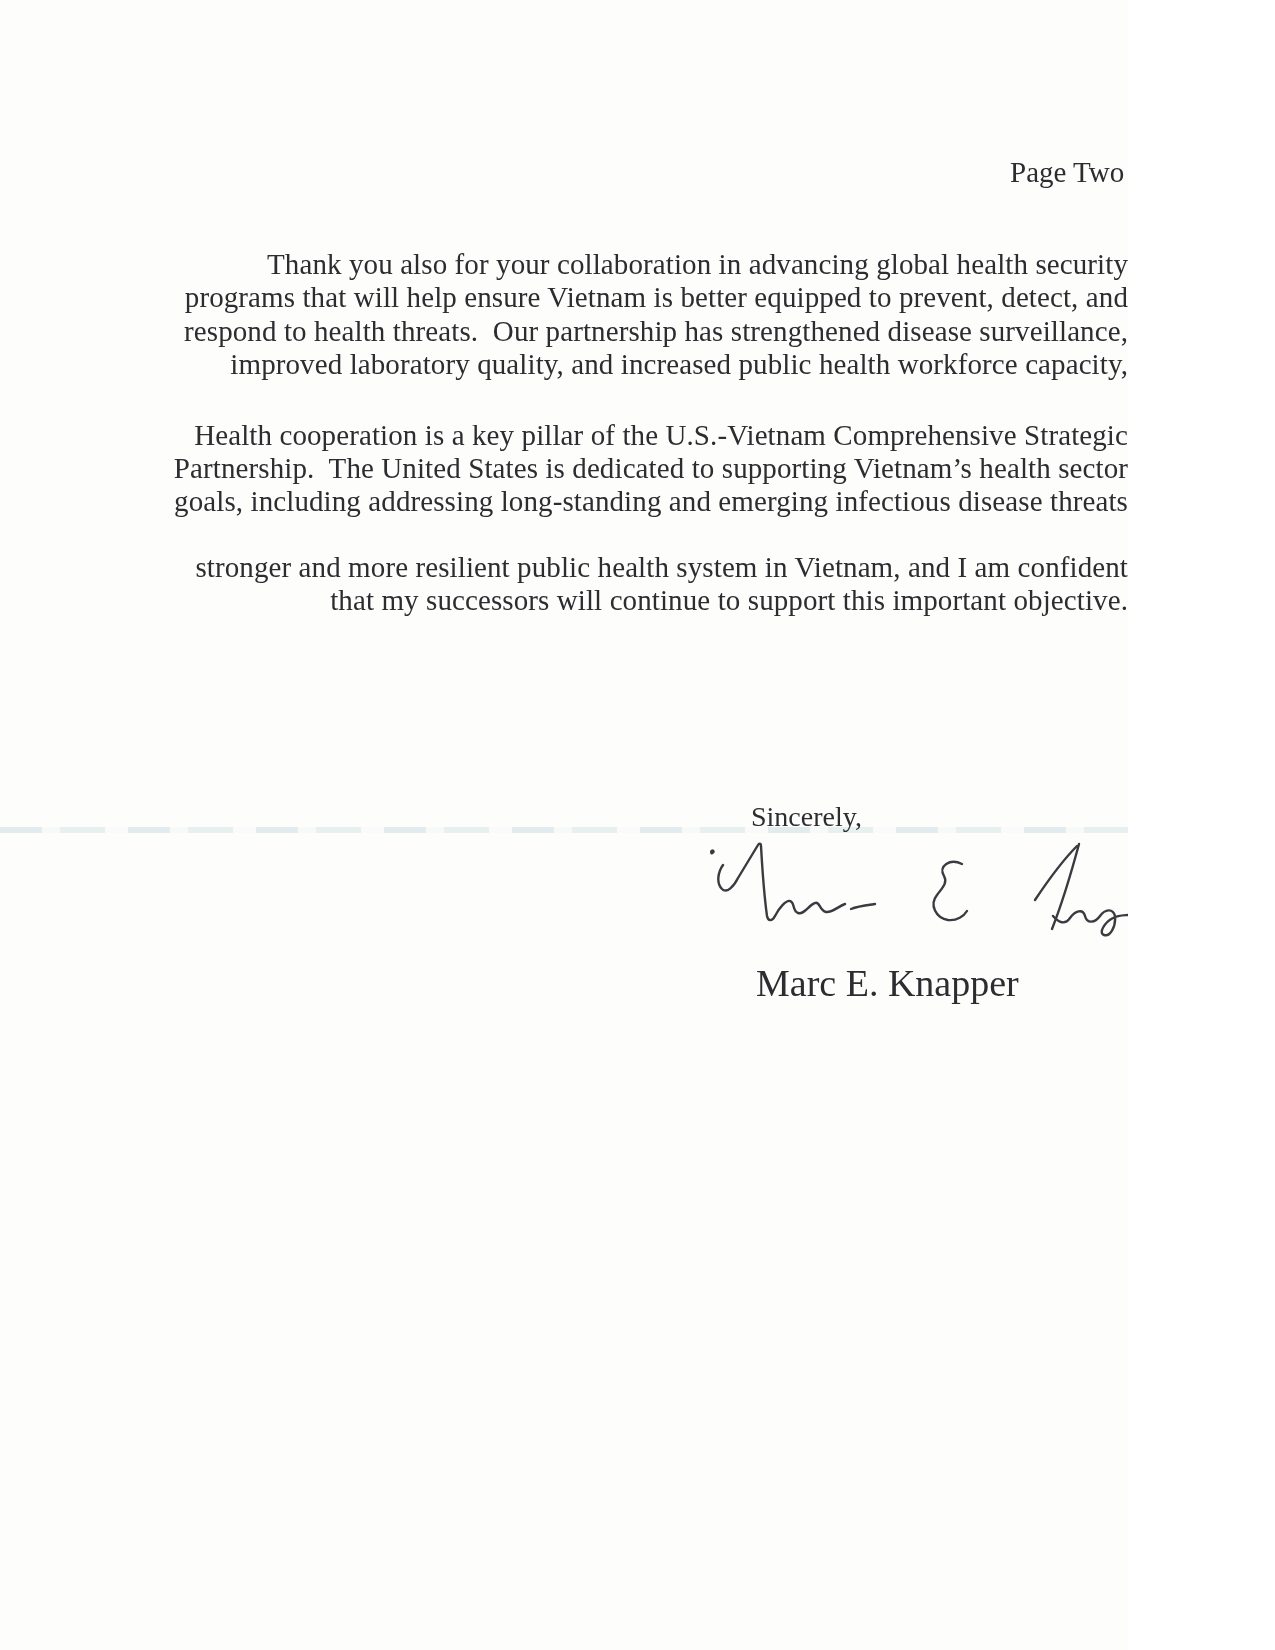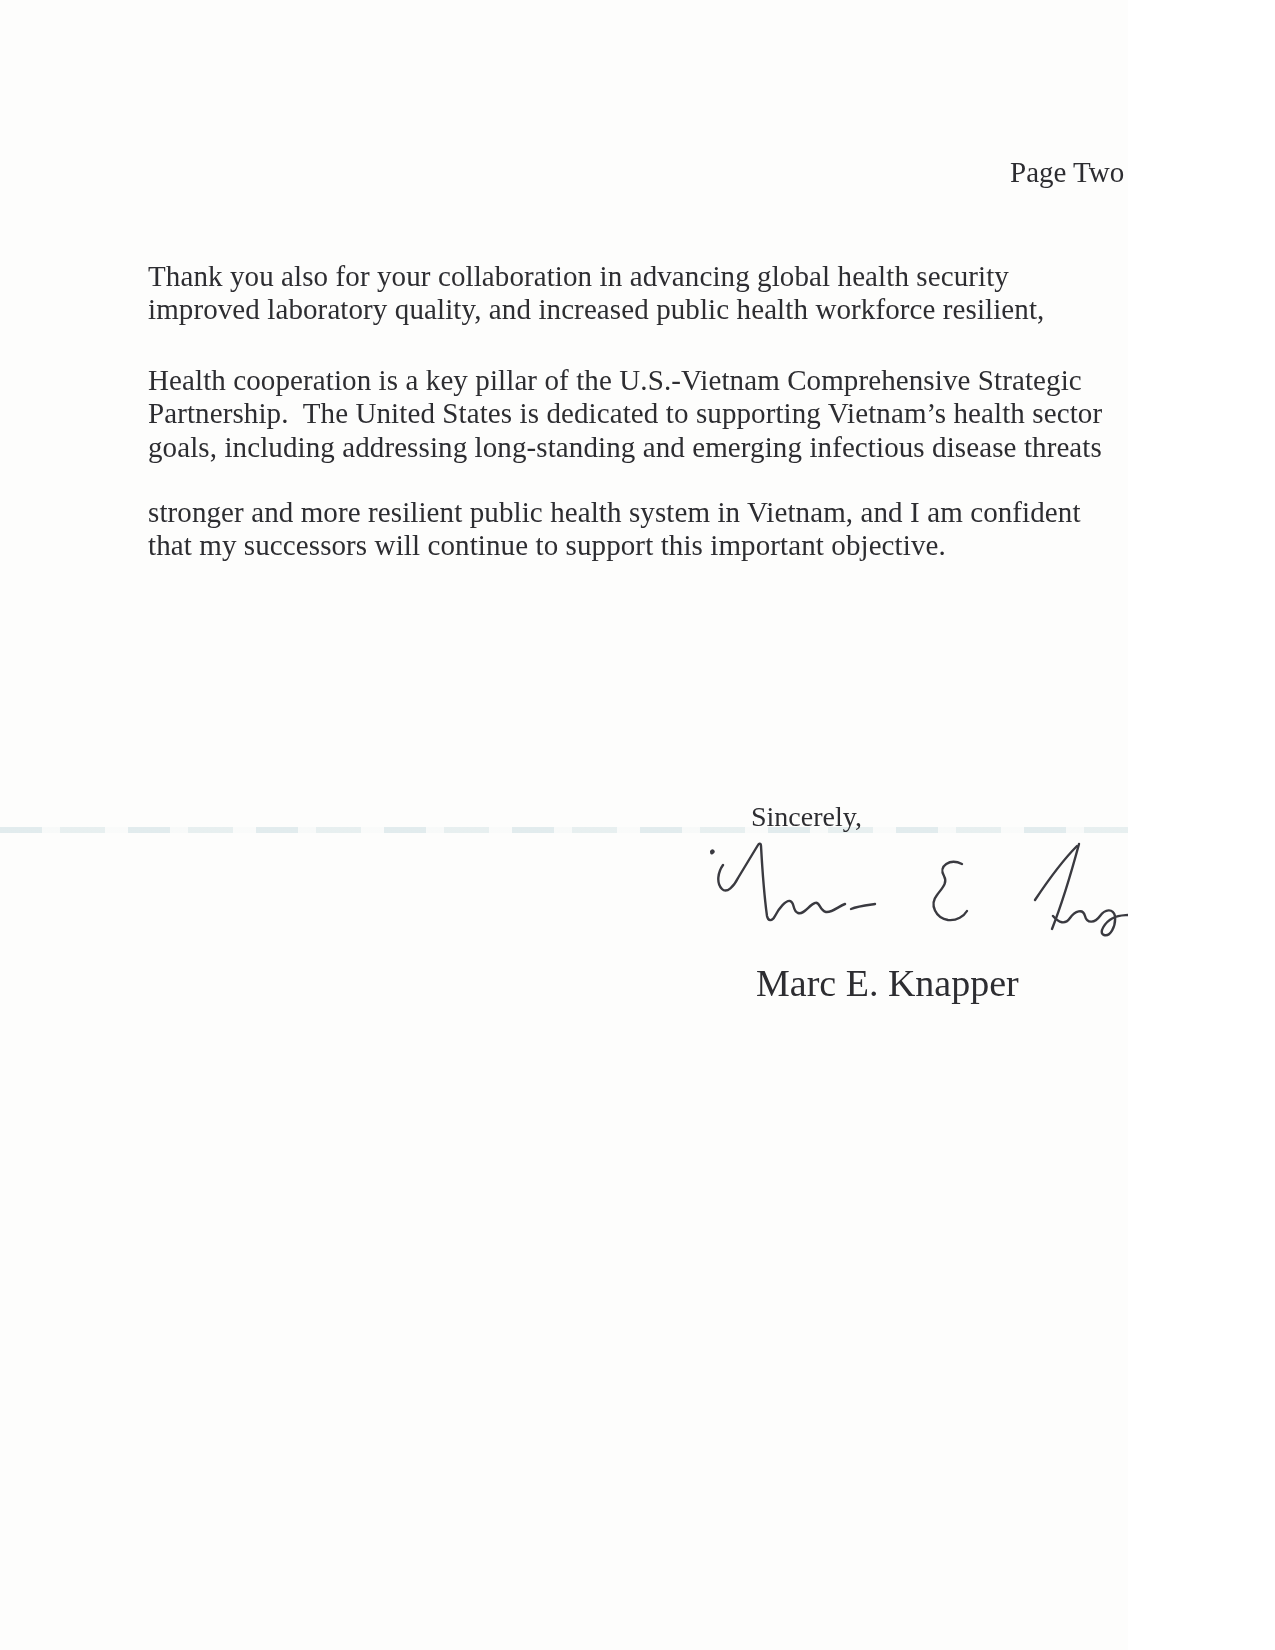--- a/index.html
+++ b/index.html
@@ -20,22 +20,23 @@
     position: absolute;
     left: 1010px;
     top: 156px;
     font-size: 29px;
     line-height: 33px;
     white-space: pre;
   }
   .letter-body {
     position: absolute;
     left: 148px;
-    top: 260px;
+    top: 248px;
     width: 980px;
+    text-align: right;
   }
   .para {
     margin: 0;
     padding: 0;
   }
   .para:nth-child(2) { margin-top: 37px; }
   .para:nth-child(3) { margin-top: 32px; }
   .line {
     font-size: 29px;
     line-height: 33.4px;
@@ -86,21 +87,23 @@
 
 <div class="page">
 
   <div class="scan-streak"></div>
 
   <div class="page-header">Page Two</div>
 
   <div class="letter-body">
       <div class="para">
         <div class="line">Thank you also for your collaboration in advancing global health security</div>
-        <div class="line">improved laboratory quality, and increased public health workforce resilient,</div>
+        <div class="line">programs that will help ensure Vietnam is better equipped to prevent, detect, and</div>
+        <div class="line">respond to health threats.  Our partnership has strengthened disease surveillance,</div>
+        <div class="line">improved laboratory quality, and increased public health workforce capacity,</div>
       </div>
       <div class="para">
         <div class="line">Health cooperation is a key pillar of the U.S.-Vietnam Comprehensive Strategic</div>
         <div class="line">Partnership.  The United States is dedicated to supporting Vietnam’s health sector</div>
         <div class="line">goals, including addressing long-standing and emerging infectious disease threats</div>
       </div>
       <div class="para">
         <div class="line">stronger and more resilient public health system in Vietnam, and I am confident</div>
         <div class="line">that my successors will continue to support this important objective.</div>
       </div>

